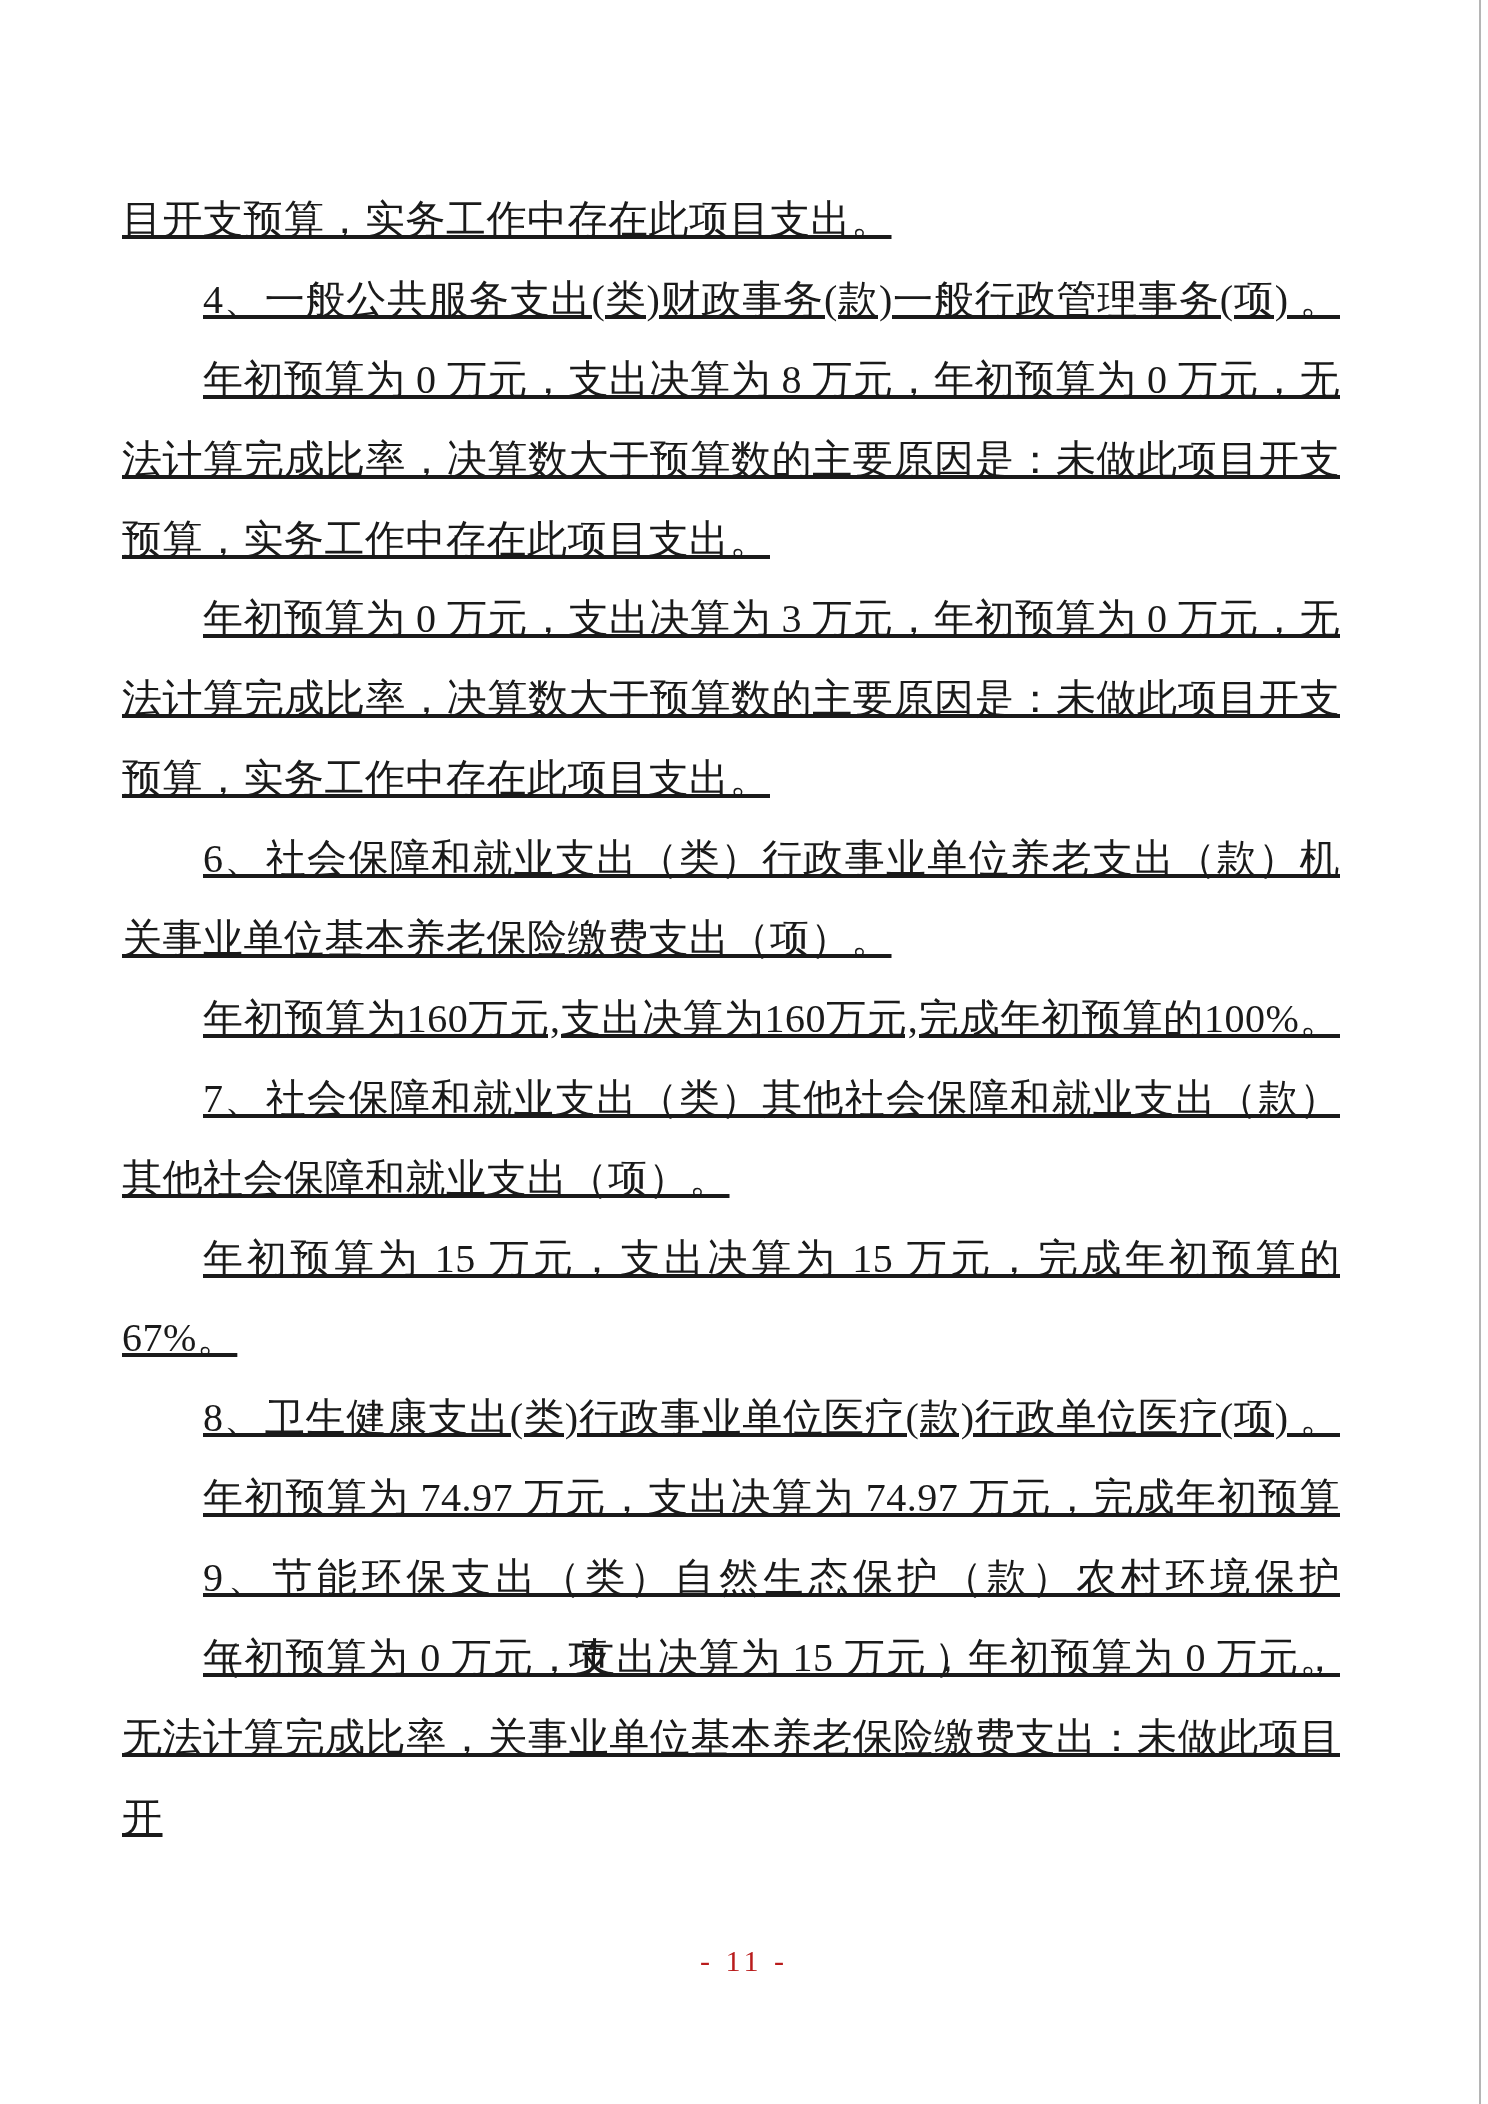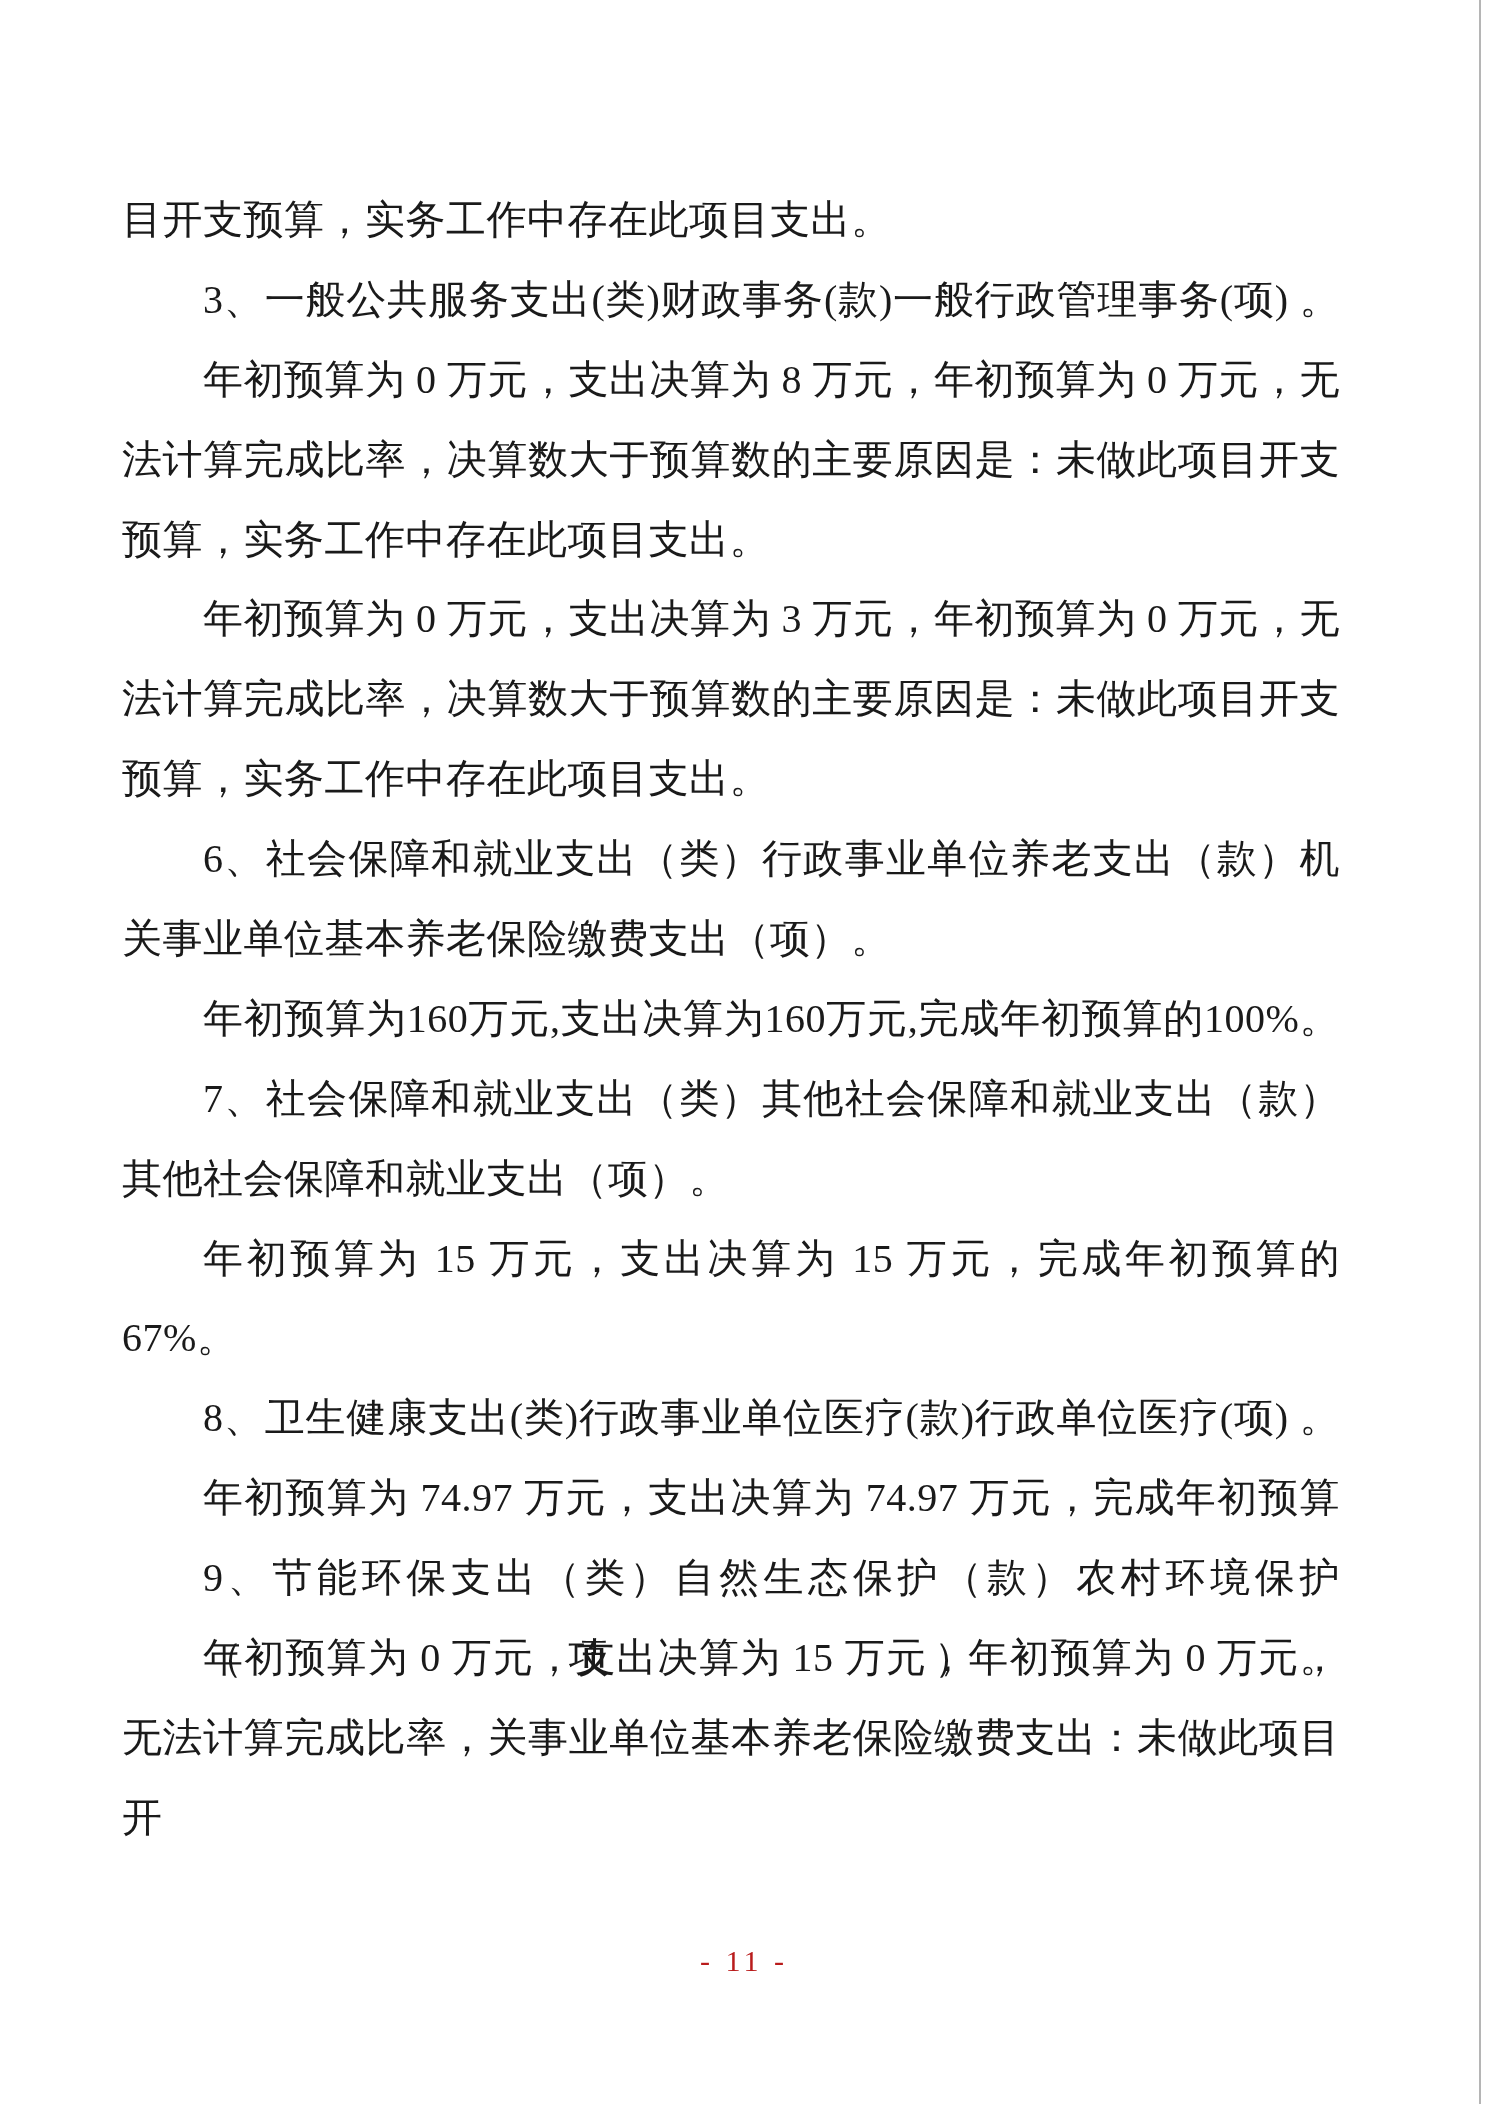--- a/index.html
+++ b/index.html
@@ -30,20 +30,21 @@
     left: 122px;
     top: 180px;
     width: 1218px;
     font-size: 40px;
     line-height: 79.9px;
   }
   .line {
     height: 79.9px;
     text-align: left;
     letter-spacing: 0.5px;
+    text-decoration: underline;
   }
   .line.indent {
     padding-left: 81px;
   }
   
   .line.fill {
     text-align: justify;
     text-align-last: justify;
   }
   .footer {
@@ -57,21 +58,21 @@
     letter-spacing: 4px;
     color: #b91c1c;
   }
 </style>
 </head>
 <body>
 
 <div class="page">
   <div class="text-block">
       <div class="line">目开支预算，实务工作中存在此项目支出。</div>
-      <div class="line indent fill">3、一般公共服务支出(类)财政事务(款)一般行政管理事务(项) 。</div>
+      <div class="line indent fill">4、一般公共服务支出(类)财政事务(款)一般行政管理事务(项) 。</div>
       <div class="line indent fill">年初预算为 0 万元，支出决算为 8 万元，年初预算为 0 万元，无</div>
       <div class="line fill">法计算完成比率，决算数大于预算数的主要原因是：未做此项目开支</div>
       <div class="line">预算，实务工作中存在此项目支出。</div>
       <div class="line indent fill">年初预算为 0 万元，支出决算为 3 万元，年初预算为 0 万元，无</div>
       <div class="line fill">法计算完成比率，决算数大于预算数的主要原因是：未做此项目开支</div>
       <div class="line">预算，实务工作中存在此项目支出。</div>
       <div class="line indent fill">6、社会保障和就业支出（类）行政事业单位养老支出（款）机</div>
       <div class="line">关事业单位基本养老保险缴费支出（项）。</div>
       <div class="line indent fill">年初预算为160万元,支出决算为160万元,完成年初预算的100%。</div>
       <div class="line indent fill">7、社会保障和就业支出（类）其他社会保障和就业支出（款）</div>

